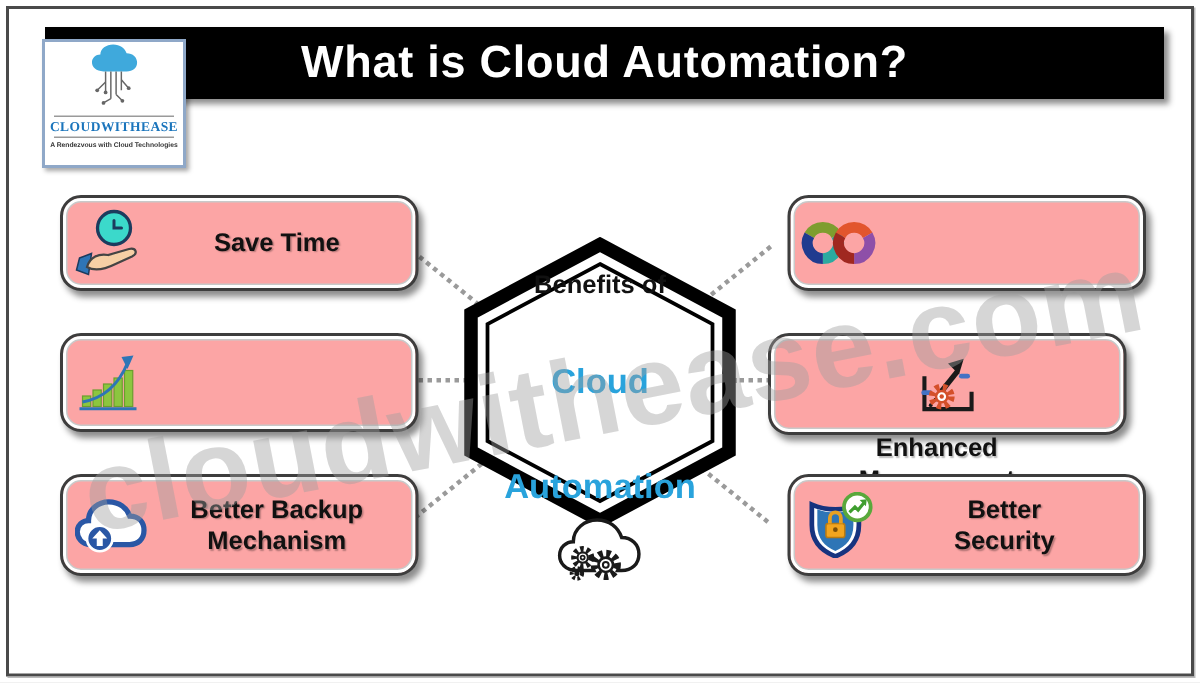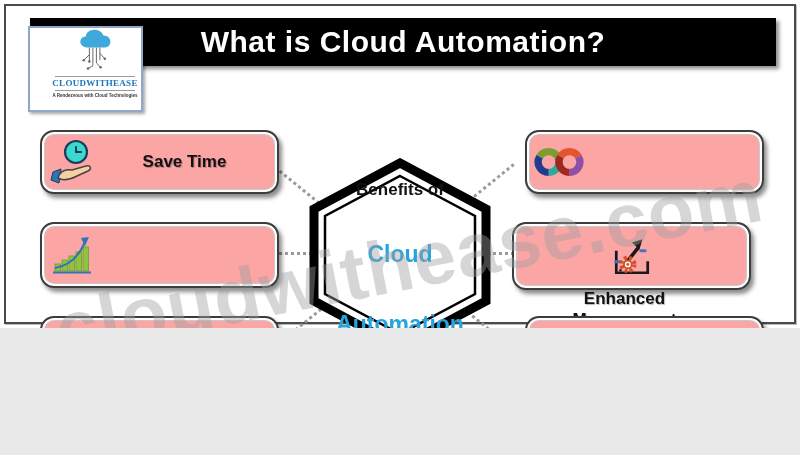--- a/index.html
+++ b/index.html
@@ -1,27 +1,27 @@
 <!DOCTYPE html>
 <html><head>
 <meta charset="utf-8">
 <style>
   html,body{margin:0;padding:0;background:#e8e8e8;}
-  .canvas{position:relative;width:800px;height:328px;background:#ffffff;overflow:hidden;
+  .canvas{position:relative;width:800px;height:455px;background:#ffffff;overflow:hidden;
           font-family:"Liberation Sans",sans-serif;}
   .frame{position:absolute;left:4px;top:4px;right:4px;bottom:4px;border:2px solid #4a4a4a;
          box-shadow:1px 1px 0 #bbb;}
   
   .title-bar{position:absolute;left:30px;top:18px;width:746px;height:48px;background:#000;
              box-shadow:3px 3px 4px rgba(0,0,0,.45);display:flex;align-items:center;justify-content:center;z-index:3;}
   .title-bar h1{margin:0;color:#fff;font-size:30px;font-weight:bold;letter-spacing:.5px;}
   
   .logo{position:absolute;left:28px;top:26px;width:92px;height:82px;background:#fff;
         border:2px solid #8FA8C8;z-index:4;display:flex;flex-direction:column;align-items:center;
-        box-shadow:2px 2px 3px rgba(0,0,0,.35);padding-left:19px;}
+        box-shadow:2px 2px 3px rgba(0,0,0,.35);}
   .logo-name{font-family:"Liberation Serif",serif;font-weight:bold;font-size:9px;color:#1B75BC;
              letter-spacing:.3px;margin-top:1px;}
   .logo-rule{width:80px;border-top:1px solid #9a9a9a;margin-top:2px;}
   .logo-tagline{font-size:4.5px;color:#333;font-weight:bold;margin-top:2px;}
   
   .benefit{position:absolute;width:235px;background:#fca5a5;border:2px solid #3d3d3d;border-radius:14px;
            box-shadow:3px 4px 4px rgba(0,0,0,.45), inset 0 0 0 2px #fff, inset 0 0 0 3px #c9c9c9;
            display:flex;align-items:center;z-index:2;}
   .benefit .icon-wrap{width:64px;display:flex;align-items:center;justify-content:center;flex:0 0 64px;}
   .benefit-label{flex:1;text-align:center;font-size:17px;font-weight:bold;color:#111;

